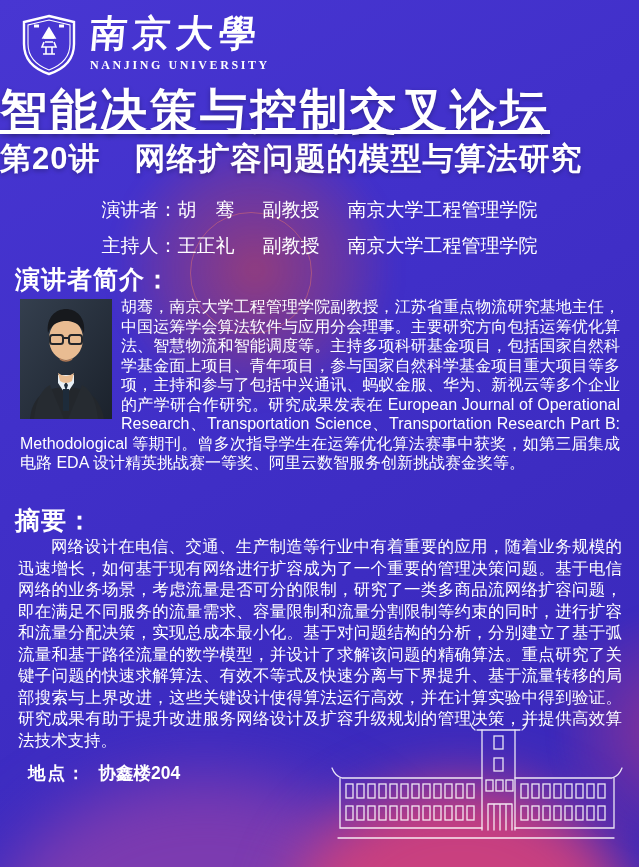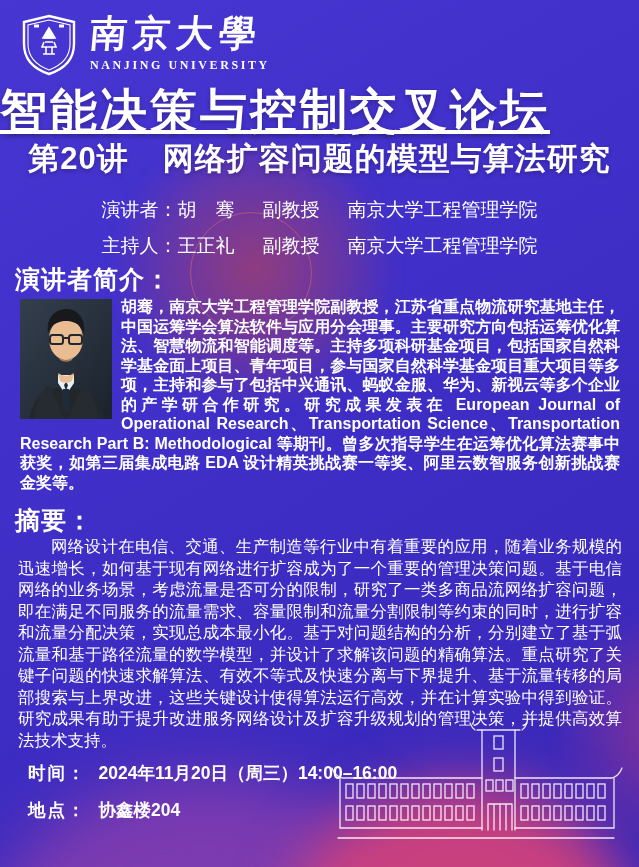--- a/index.html
+++ b/index.html
@@ -22,35 +22,35 @@
   
   .logo-row{position:absolute;top:14px;left:20px;display:flex;align-items:flex-start;gap:12px;}
   .logo-text{display:flex;flex-direction:column;}
   .uni-cn{font-size:37px;font-weight:bold;letter-spacing:6px;line-height:1.1;
     transform:skewX(-5deg);font-family:"Liberation Serif","DejaVu Serif",serif;}
   .uni-en{font-size:12px;font-weight:bold;letter-spacing:2.6px;margin-top:3px;
     font-family:Liberation Serif, serif;}
   
   .forum-title{position:absolute;top:80px;left:0;width:100%;
     font-size:47px;font-weight:900;letter-spacing:3px;text-shadow:0 2px 5px rgba(0,0,0,.28);text-decoration:underline;}
-  .lecture-title{position:absolute;top:138px;left:0;width:100%;text-align:center;
+  .lecture-title{position:absolute;top:138px;left:0;width:100%;text-align:left;
     font-size:31px;font-weight:900;letter-spacing:1px;text-shadow:0 2px 4px rgba(0,0,0,.25);}
   .lecture-title .gap{display:inline-block;width:34px;}
   
   .people{position:absolute;top:197px;left:0;width:100%;display:grid;
     grid-template-columns:auto auto auto;justify-content:center;
     column-gap:28px;row-gap:10px;font-size:19px;font-weight:normal;}
   .pre{white-space:pre;}
   
   .sec-heading{position:absolute;left:15px;font-size:25px;font-weight:700;letter-spacing:1px;text-align:right;}
   .bio-heading{top:263px;}
   .abstract-heading{top:504px;}
   .bio-body{position:absolute;top:297px;left:20px;width:600px;}
   .photo{float:left;width:92px;height:120px;margin:2px 9px 2px 0;display:block;}
-  .bio-text{margin:0;font-size:16px;line-height:19.5px;text-align:justify;font-weight:bold;}
+  .bio-text{margin:0;font-size:16px;line-height:19.5px;text-align:justify;}
   .abstract-text{position:absolute;top:536px;left:18px;width:604px;margin:0;
     font-size:16.5px;line-height:21.5px;text-align:justify;text-indent:2em;}
   
   .footer{position:absolute;top:761px;left:28px;display:flex;flex-direction:column;gap:13px;
     font-size:17.5px;font-weight:bold;}
   .footer-row{display:flex;gap:12px;align-items:baseline;}
   .footer-label{letter-spacing:2px;}
   
   .building{position:absolute;left:330px;top:720px;width:294px;height:122px;opacity:.88;}
 </style>
@@ -129,24 +129,20 @@
       </svg>
     </span>
     <p class="bio-text">胡骞，南京大学工程管理学院副教授，江苏省重点物流研究基地主任，中国运筹学会算法软件与应用分会理事。主要研究方向包括运筹优化算法、智慧物流和智能调度等。主持多项科研基金项目，包括国家自然科学基金面上项目、青年项目，参与国家自然科学基金项目重大项目等多项，主持和参与了包括中兴通讯、蚂蚁金服、华为、新视云等多个企业的产学研合作研究。研究成果发表在 European Journal of Operational Research、Transportation Science、Transportation Research Part B: Methodological 等期刊。曾多次指导学生在运筹优化算法赛事中获奖，如第三届集成电路 EDA 设计精英挑战赛一等奖、阿里云数智服务创新挑战赛金奖等。</p>
   </div>
 
   <div class="sec-heading abstract-heading">摘要：</div>
   <p class="abstract-text">网络设计在电信、交通、生产制造等行业中有着重要的应用，随着业务规模的迅速增长，如何基于现有网络进行扩容成为了一个重要的管理决策问题。基于电信网络的业务场景，考虑流量是否可分的限制，研究了一类多商品流网络扩容问题，即在满足不同服务的流量需求、容量限制和流量分割限制等约束的同时，进行扩容和流量分配决策，实现总成本最小化。基于对问题结构的分析，分别建立了基于弧流量和基于路径流量的数学模型，并设计了求解该问题的精确算法。重点研究了关键子问题的快速求解算法、有效不等式及快速分离与下界提升、基于流量转移的局部搜索与上界改进，这些关键设计使得算法运行高效，并在计算实验中得到验证。研究成果有助于提升改进服务网络设计及扩容升级规划的管理决策，并提供高效算法技术支持。</p>
 
   <div class="footer">
     <div class="footer-row">
-      <span class="footer-label">时间：</span>
-      <span>2024年11月20日（周三）14:00–16:00</span>
-    </div>
-    <div class="footer-row">
       <span class="footer-label">地点：</span>
       <span>协鑫楼204</span>
     </div>
   </div>
 
   <span class="building">
     <svg width="294" height="122" viewBox="0 0 294 122">
       <g fill="none" stroke="#ffffff" stroke-width="1.3" stroke-linecap="round">
 
         <path d="M147 10 H190 M145 10 Q142 8 140 3 M192 10 Q195 8 197 3"></path>

